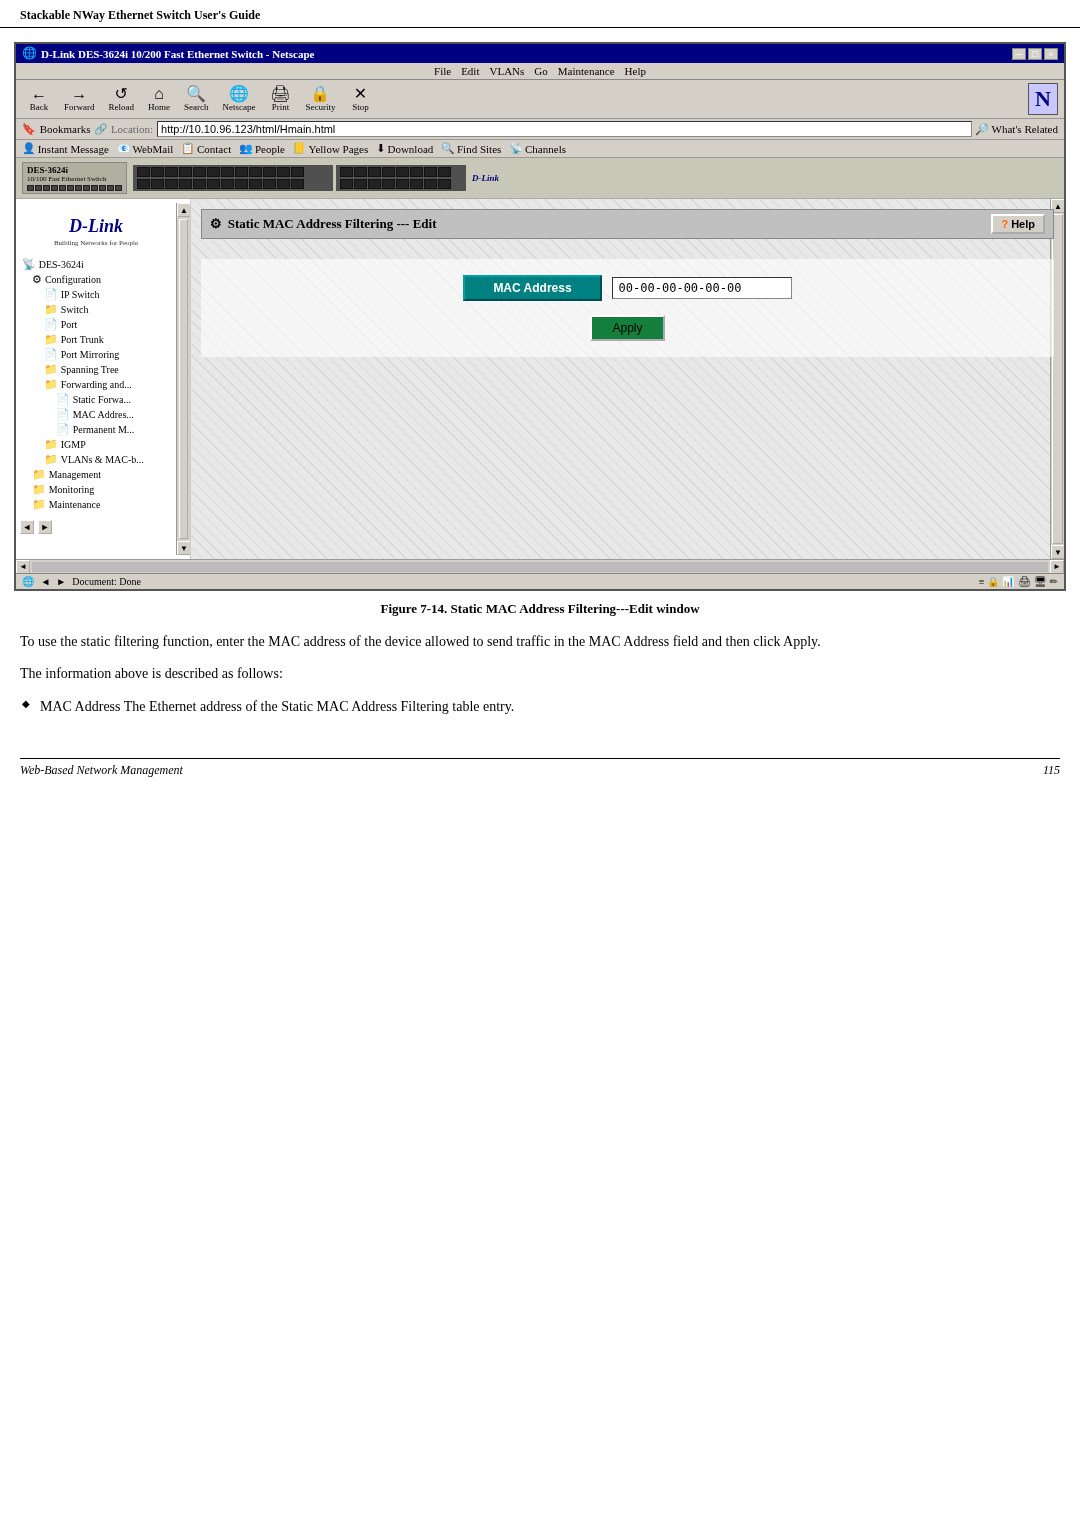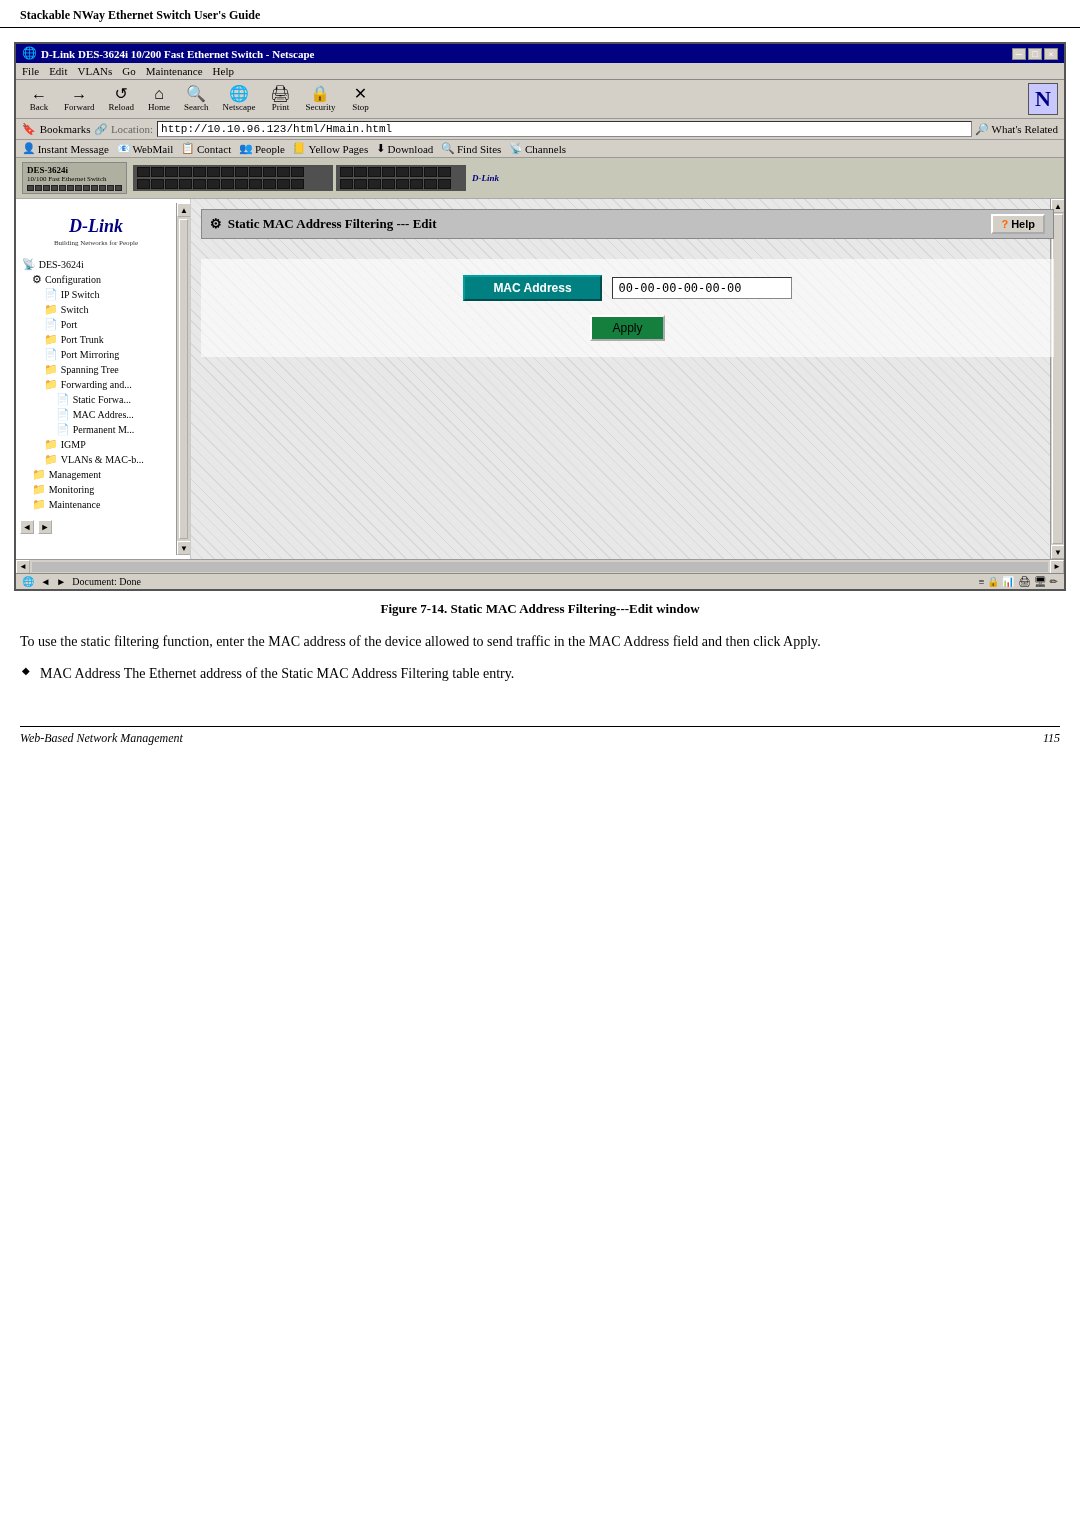--- a/index.html
+++ b/index.html
@@ -60,20 +60,21 @@
       cursor: pointer;
     }
 
     .browser-menubar {
       background: #d4d0c8;
       padding: 2px 6px;
       font-size: 11px;
       display: flex;
       gap: 10px;
       border-bottom: 1px solid #888;
+      justify-content: center;
     }
 
     .browser-menubar span {
       cursor: pointer;
     }
 
     
     .browser-toolbar {
       background: #d4d0c8;
       padding: 3px 6px;
@@ -495,21 +496,21 @@
       <span class="icon">✕</span>
       <span>Stop</span>
     </div>
     <div class="netscape-n">N</div>
   </div>
 
   <div class="location-bar">
     <span style="font-size:11px;">🔖</span>
     <span style="font-size:11px;">Bookmarks</span>
     <span style="font-size:11px; color:#666;">🔗 Location:</span>
-    <input type="text" style="flex: 1 1 0%; font-size: 11px; padding: 1px 3px; border: 1px inset rgb(136, 136, 136); font-family: Liberation Mono, monospace;" value="http://10.10.96.123/html/Hmain.html">
+    <input type="text" style="flex: 1 1 0%; font-size: 11px; padding: 1px 3px; border: 1px inset rgb(136, 136, 136);" value="http://10.10.96.123/html/Hmain.html">
     <div class="whats-related">
       <span>🔎</span>
       <span>What's Related</span>
     </div>
   </div>
 
   <div class="bookmarks-bar">
     <div class="bm-item">
       <span>👤</span>
       <span>Instant Message</span>
@@ -780,20 +781,21 @@
     </div>
   </div>
 </div>
 
 <div class="figure-caption">
   <span>Figure 7-14.  Static MAC Address Filtering---Edit window</span>
 </div>
 
 <div class="body-text">
   <p>To use the static filtering function, enter the MAC address of the device allowed to send traffic in the MAC Address field and then click Apply.</p>
+  <p>The information above is described as follows:</p>
 </div>
 
 <ul class="bullet-list">
   <li>
     <span>MAC Address   The Ethernet address of the Static MAC Address Filtering table entry.</span>
   </li>
 </ul>
 
 <div style="margin: 40px 20px 20px 20px; border-top: 1px solid #000; padding-top: 4px; display: flex; justify-content: space-between; font-size: 12px; font-style: italic;">
   <span>Web-Based Network Management</span>

